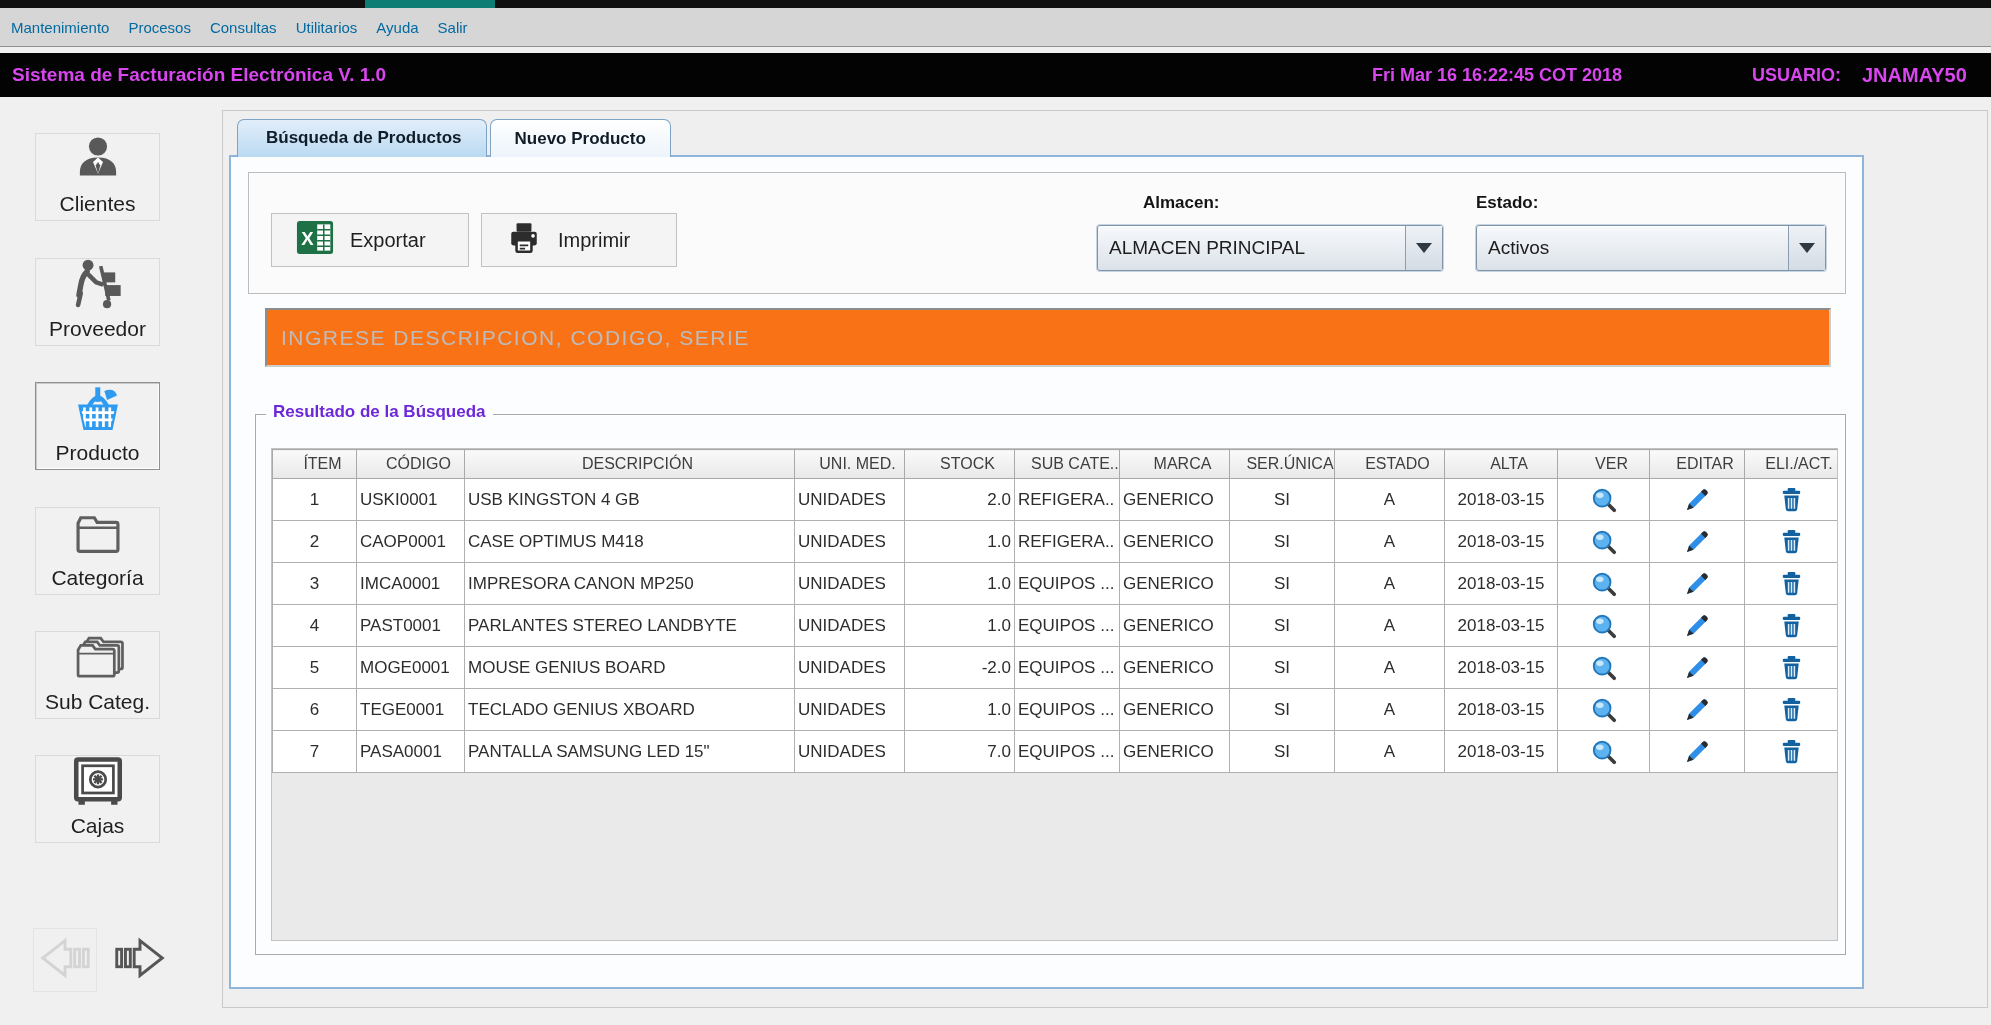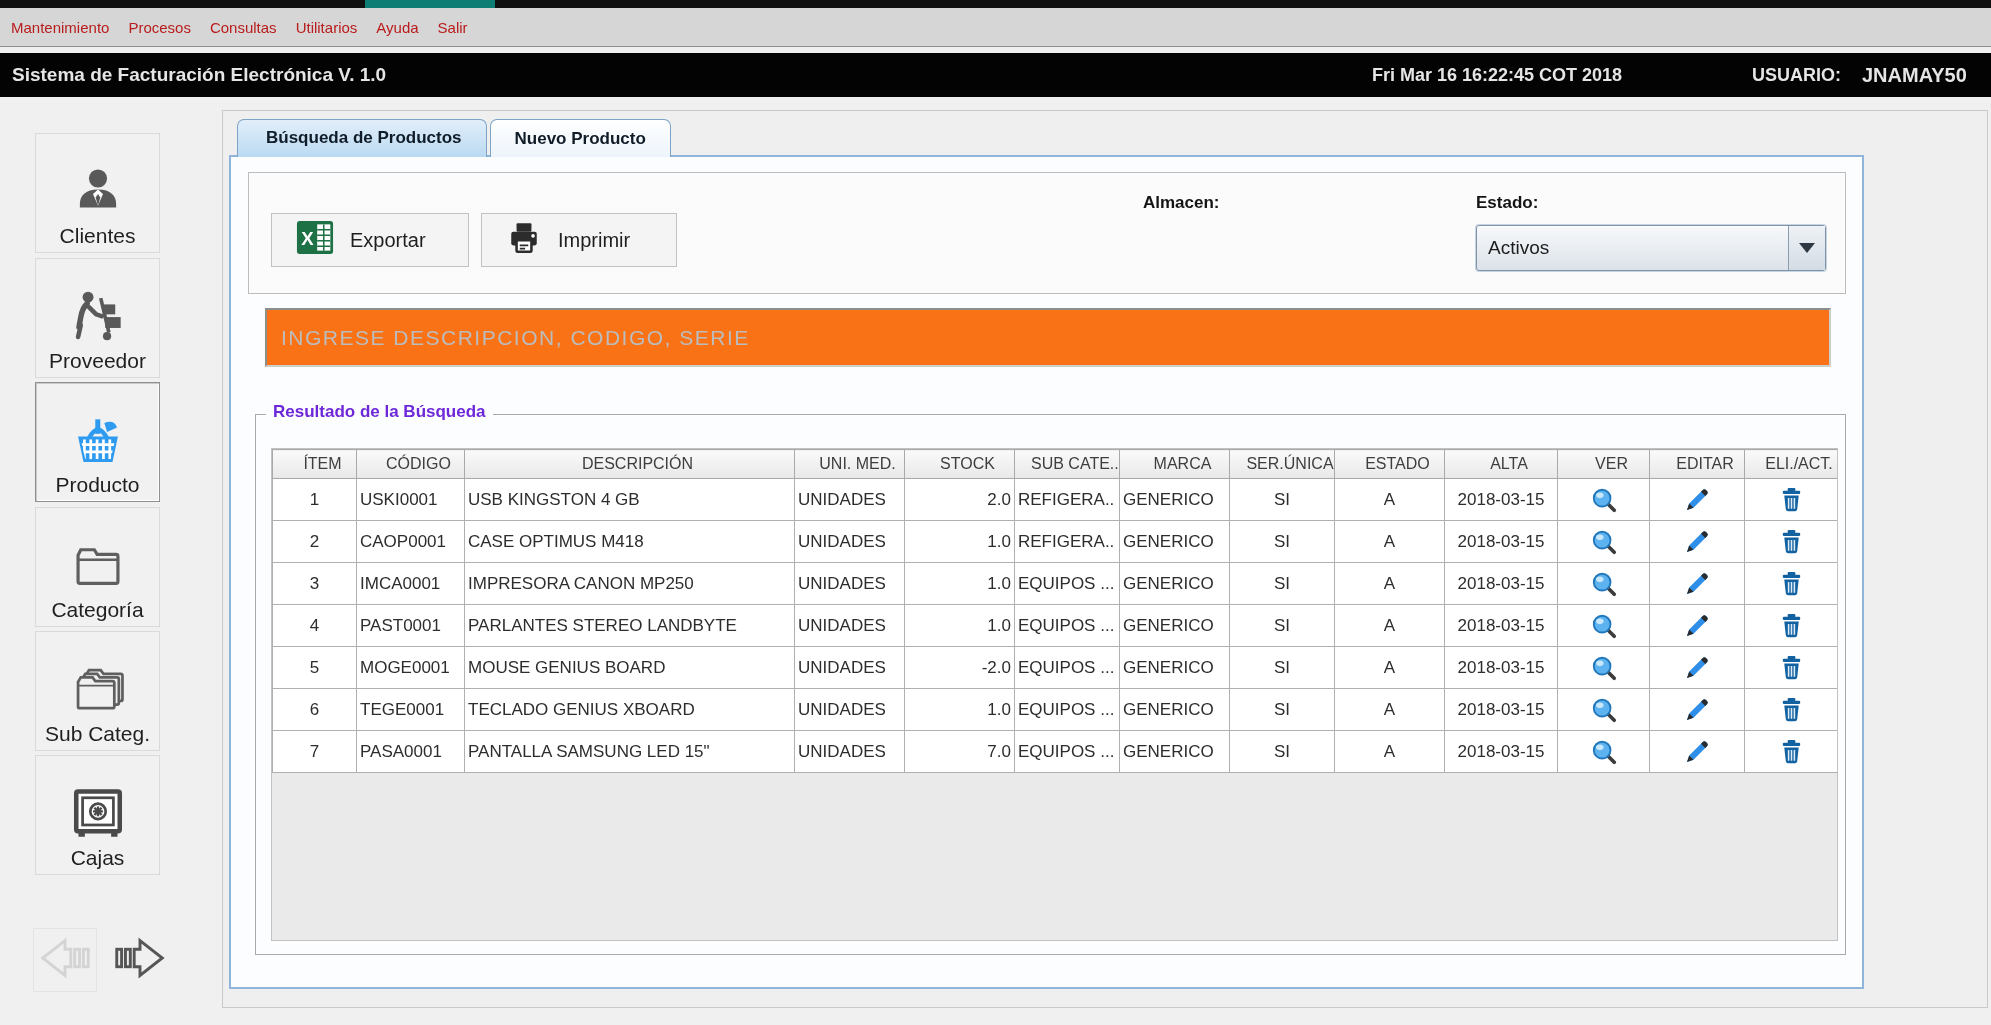--- a/index.html
+++ b/index.html
@@ -10,34 +10,34 @@
     font-family:"Liberation Sans", sans-serif;
     color:#1e1e1e;
   }
   
   .top-strip { position:absolute; left:0; top:0; width:100%; height:8px; background:#101010; }
   .top-strip .teal { position:absolute; left:365px; top:0; width:130px; height:8px; background:#0e7e74; }
   .menubar {
     position:absolute; left:0; top:8px; width:100%; height:39px;
     background:#d6d6d6; border-bottom:1px solid #909090;
     display:flex; align-items:center; gap:17px; padding-left:10px;
-    font-size:15px; color:#b91c1c;
+    font-size:15px; color:#0369a1;
   }
   .menubar span { cursor:default; padding:2px 1px; }
   .titlebar { position:absolute; left:0; top:53px; width:100%; height:44px; background:#030303; }
   .titlebar .t { position:absolute; top:0; height:44px; display:flex; align-items:center;
-                 font-weight:bold; color:#e5e5e5; white-space:nowrap; }
+                 font-weight:bold; color:#d946ef; white-space:nowrap; }
   .tb-title   { left:12px;  font-size:19px; }
   .tb-clock   { left:1372px; font-size:18px; }
   .tb-userlbl { left:1752px; font-size:18px; }
   .tb-user    { left:1862px; font-size:20px; }
 
   
   .side-btn {
-    position:absolute; left:35px; width:125px; height:120px;
+    position:absolute; left:35px; width:125px; height:88px;
     background:#f1f1f1; border:1px solid #dadada;
     display:flex; flex-direction:column; align-items:center; justify-content:flex-end;
     padding-bottom:3px; cursor:pointer;
   }
   .side-btn .sicon { height:62px; display:flex; align-items:flex-end; justify-content:center; }
   .side-btn .slabel { font-size:21px; color:#1f1f1f; line-height:1.3; }
   .side-btn.active { border:1px solid #8f8f8f; box-shadow:inset 1px 1px 0 #c9c9c9, inset -1px -1px 0 #ffffff; }
   .nav-btn { position:absolute; top:928px; width:64px; height:64px; display:flex; align-items:center; justify-content:center; cursor:pointer; }
   .nav-left  { left:33px; border:1px solid #e4e4e4; }
   .nav-right { left:108px; }
@@ -275,20 +275,26 @@
           <rect x="4" y="10" width="24" height="13" rx="2" fill="#2c2c2c"></rect>
           <circle cx="24.5" cy="14" r="1.7" fill="#ffffff"></circle>
           <rect x="9" y="18" width="14" height="11" rx="1" fill="#ffffff" stroke="#2c2c2c" stroke-width="2.4"></rect>
           <path d="M12 23 h8 M12 26 h5" stroke="#2c2c2c" stroke-width="1.7"></path>
         </svg>
       </span>
       <span>Imprimir</span>
     </button>
 
     <div class="combo-label lbl-almacen">Almacen:</div>
+    <div class="combo cb-almacen">
+      <span class="val">ALMACEN PRINCIPAL</span>
+      <span class="btn">
+          <span class="arr"></span>
+        </span>
+    </div>
 
     <div class="combo-label lbl-estado">Estado:</div>
     <div class="combo cb-estado">
       <span class="val">Activos</span>
       <span class="btn">
           <span class="arr"></span>
         </span>
     </div>
 
     <input class="search-input" type="text" placeholder="INGRESE DESCRIPCION, CODIGO, SERIE" style="">

